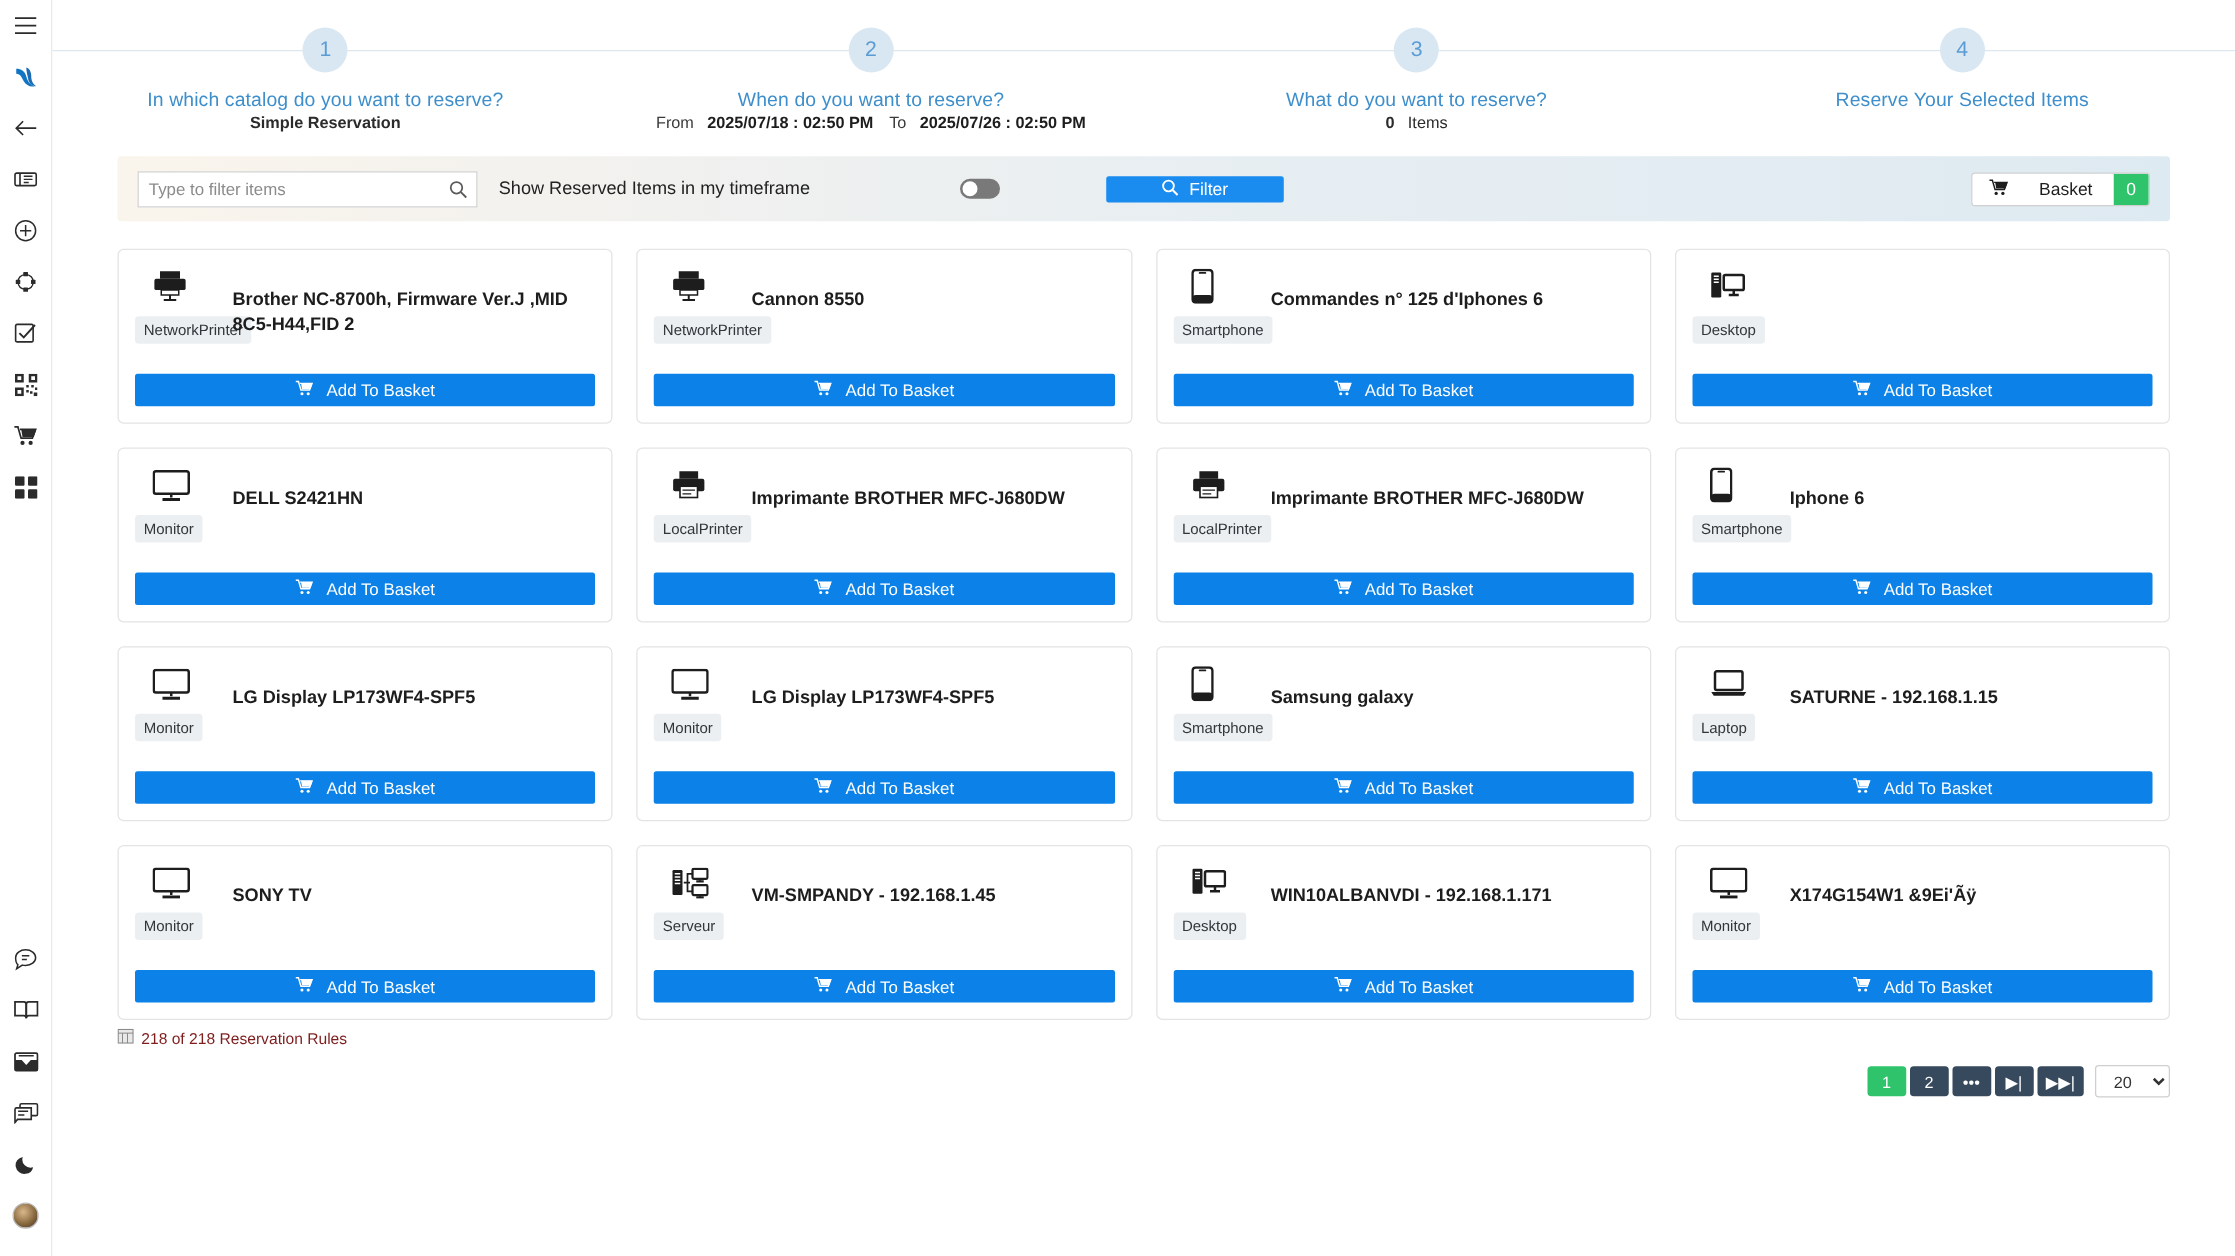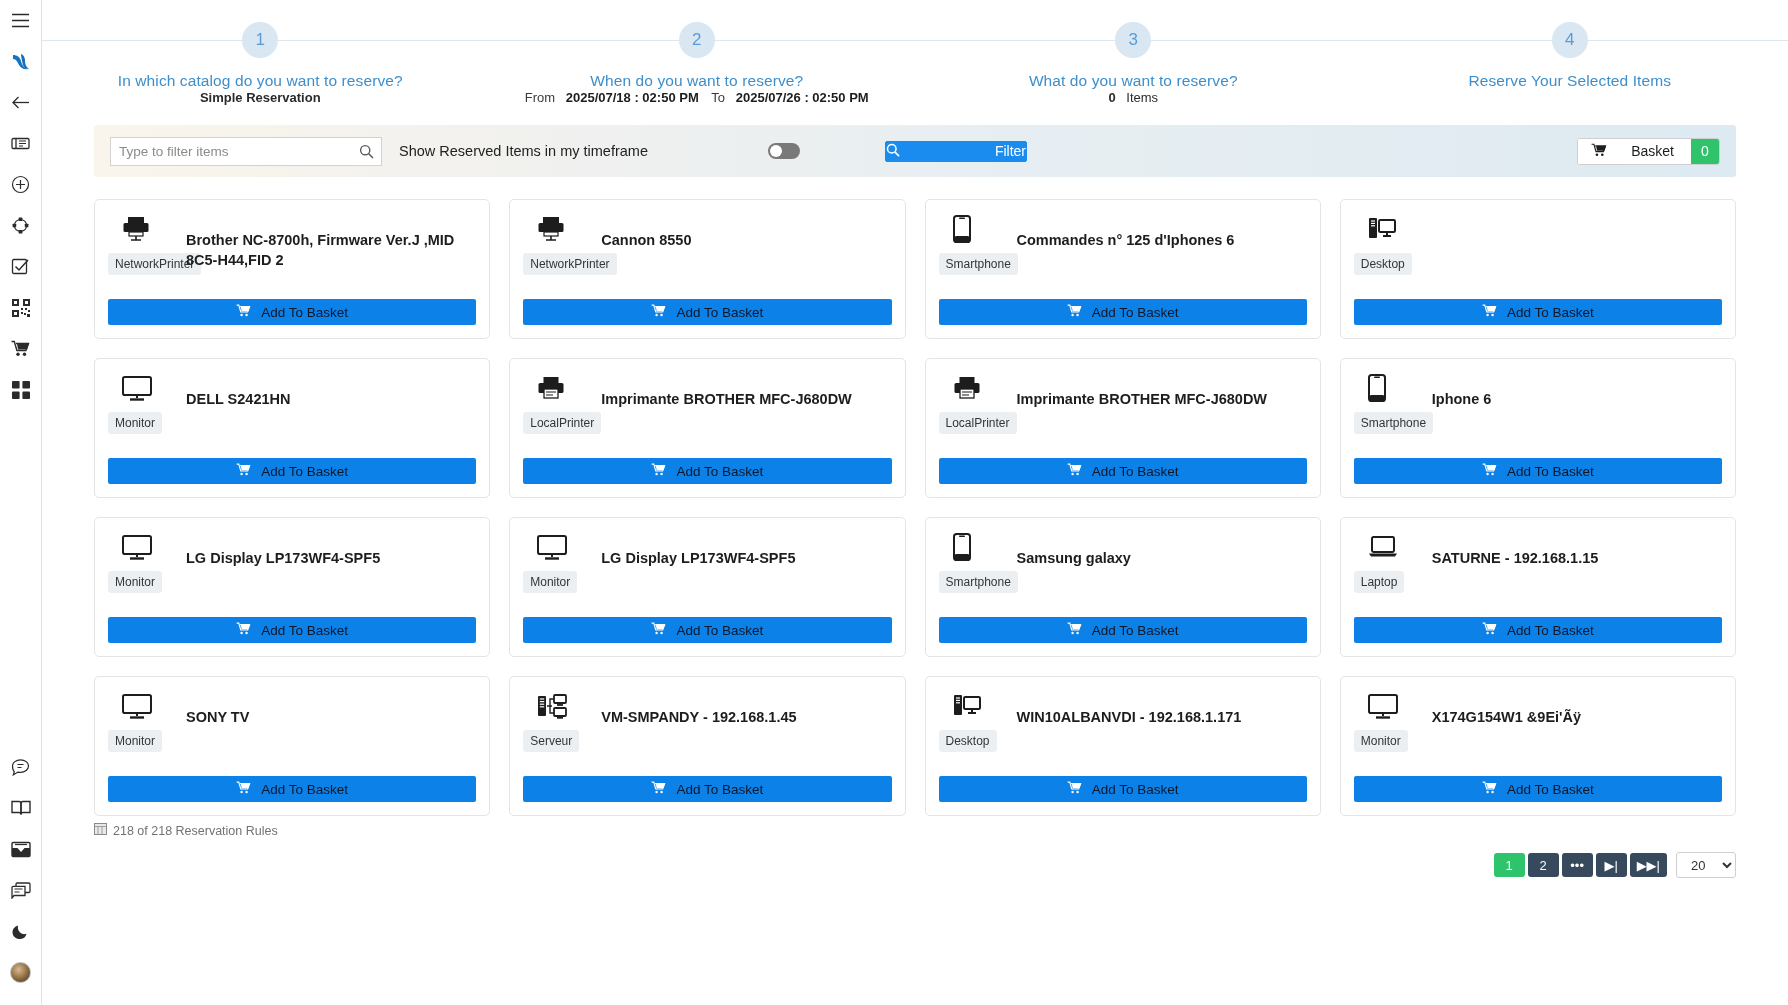--- a/index.html
+++ b/index.html
@@ -82,21 +82,21 @@
     margin-left: 120px; width: 32px; height: 16px; border-radius: 9px;
     background: #797979; position: relative; cursor: pointer; flex: 0 0 32px;
   }
   .switch .knob {
     position: absolute; left: 2px; top: 2px; width: 12px; height: 12px;
     border-radius: 50%; background: #fff;
   }
   .filter-btn {
     margin-left: 85px; width: 142px; height: 21px; background: #1a8cf0;
     border: 1px solid #1a8cf0; border-radius: 2px; color: #fff;
-    display: flex; align-items: center; justify-content: space-between; gap: 8px;
+    display: flex; align-items: center; justify-content: center; gap: 8px;
     font-size: 14px; cursor: pointer;
   }
   .basket-btn {
     margin-left: auto; height: 27px; display: flex; align-items: stretch;
     border: 1px solid #cfcfcf; border-radius: 3px; background: #fff; overflow: hidden;
     cursor: pointer;
   }
   .basket-main {
     display: flex; align-items: center; gap: 24px; padding: 0 17px 0 13px;
     font-size: 14px; color: #1d1d1d; background: #fff;
@@ -123,29 +123,29 @@
   }
   .card-tag {
     margin-top: 7px; background: #eceff1; color: #31363a;
     font-size: 12px; border-radius: 3px; padding: 4px 7px; white-space: nowrap;
   }
   .card-title {
     flex: 1 1 auto; font-size: 14.5px; color: #1d1d1d; line-height: 1.38;
     padding-top: 18px; padding-left: 6px; word-break: break-word; font-weight: bold;
   }
   .add-btn {
-    margin-top: 10px; height: 26px; background: #0c82e8; color: #0f172a;
+    margin-top: 10px; height: 26px; background: #0c82e8; color: #ffffff;
     border: none; border-radius: 2px; width: 100%;
     display: flex; align-items: center; justify-content: center; gap: 10px;
     font-size: 13.5px; cursor: pointer; font-family: "Liberation Sans", sans-serif;
   }
 
   
   .footer-note {
-    padding: 7px 52px 0 52px; font-size: 12.5px; color: #737373;
+    padding: 7px 52px 0 52px; font-size: 12.5px; color: #7f1d1d;
     display: flex; align-items: center; gap: 6px;
   }
   .pager-wrap { padding: 14px 52px 0 0; display: flex; justify-content: flex-end; }
   .pager { display: flex; align-items: center; gap: 3px; }
   .pg {
     min-width: 31px; height: 24px; border-radius: 3px; background: #37495c;
     color: #fff; font-size: 13px; display: flex; align-items: center;
     justify-content: center; cursor: pointer; padding: 0 7px;
   }
   .pg.active { background: #2fc46b; }

